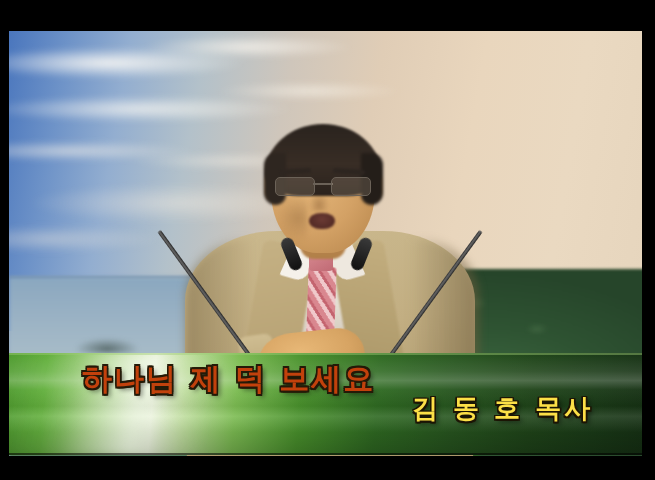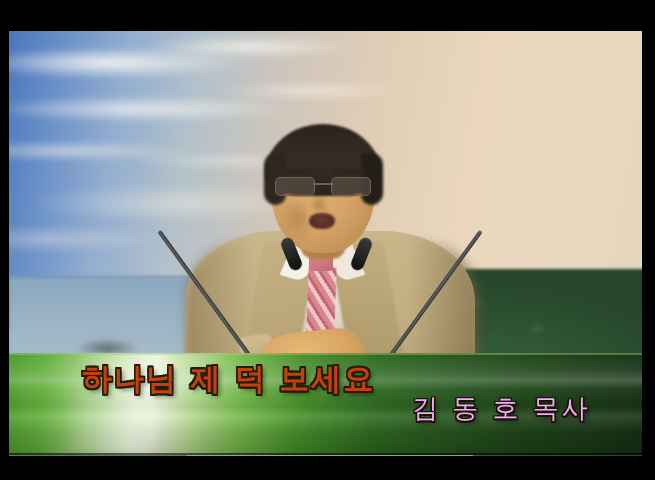--- a/index.html
+++ b/index.html
@@ -463,23 +463,23 @@
       -1.6px  1.6px 0 #241a08, 1.6px  1.6px 0 #241a08,
       -1.6px 0 0 #241a08, 1.6px 0 0 #241a08,
        0 -1.6px 0 #241a08, 0 1.6px 0 #241a08,
        3px 3px 5px rgba(0,0,0,.6);
   }
   #speaker-name {
     position: absolute;
     left: 412px;
     top: 391px;
     font-size: 26px;
-    font-weight: normal;
+    font-weight: bold;
     letter-spacing: 3px;
-    color: #f0abfc;
+    color: #fde047;
     white-space: nowrap;
     text-shadow:
       -1.5px -1.5px 0 #1c1505, 1.5px -1.5px 0 #1c1505,
       -1.5px  1.5px 0 #1c1505, 1.5px  1.5px 0 #1c1505,
       -1.5px 0 0 #1c1505, 1.5px 0 0 #1c1505,
        0 -1.5px 0 #1c1505, 0 1.5px 0 #1c1505,
        3px 3px 5px rgba(0,0,0,.65);
   }
 
   

